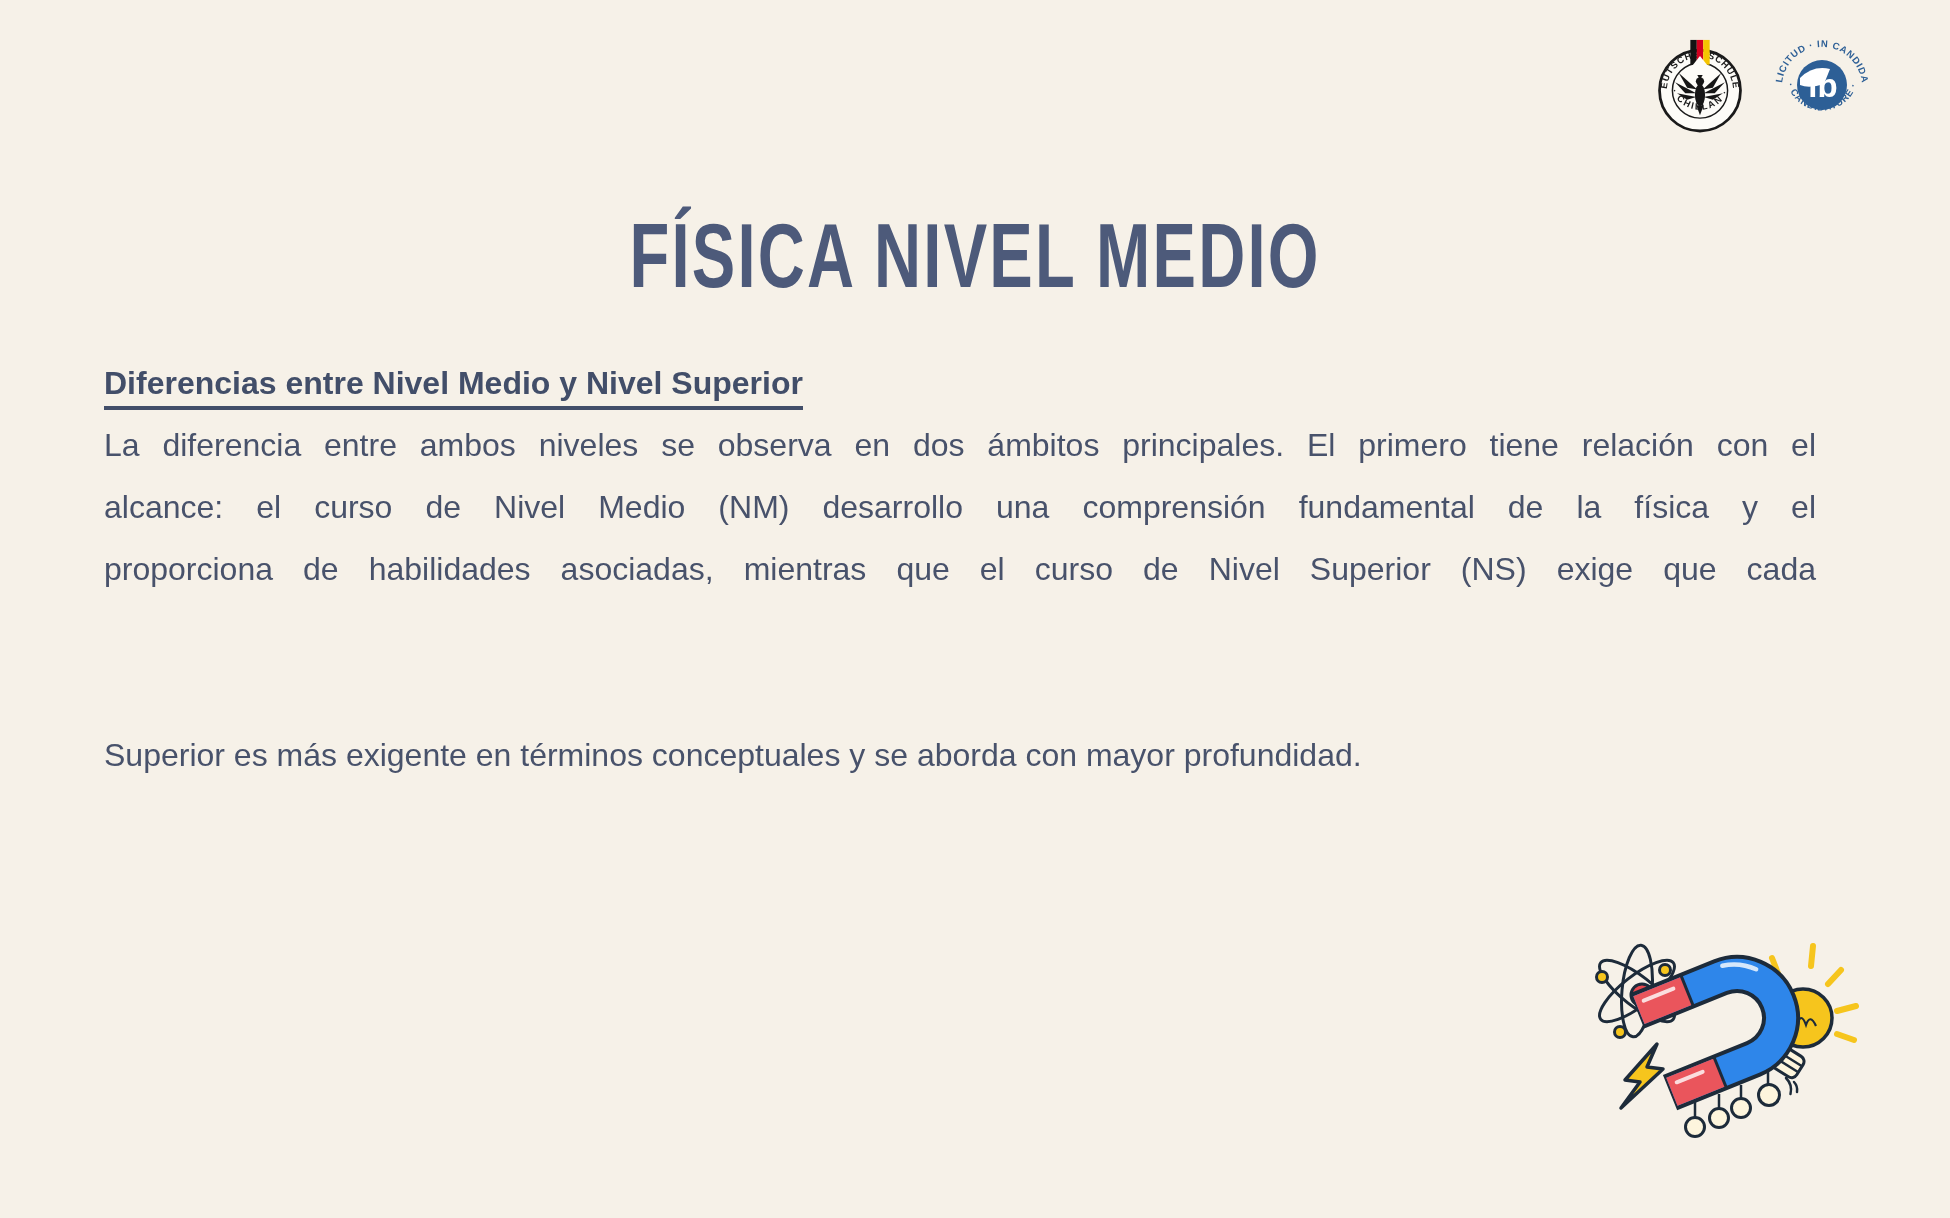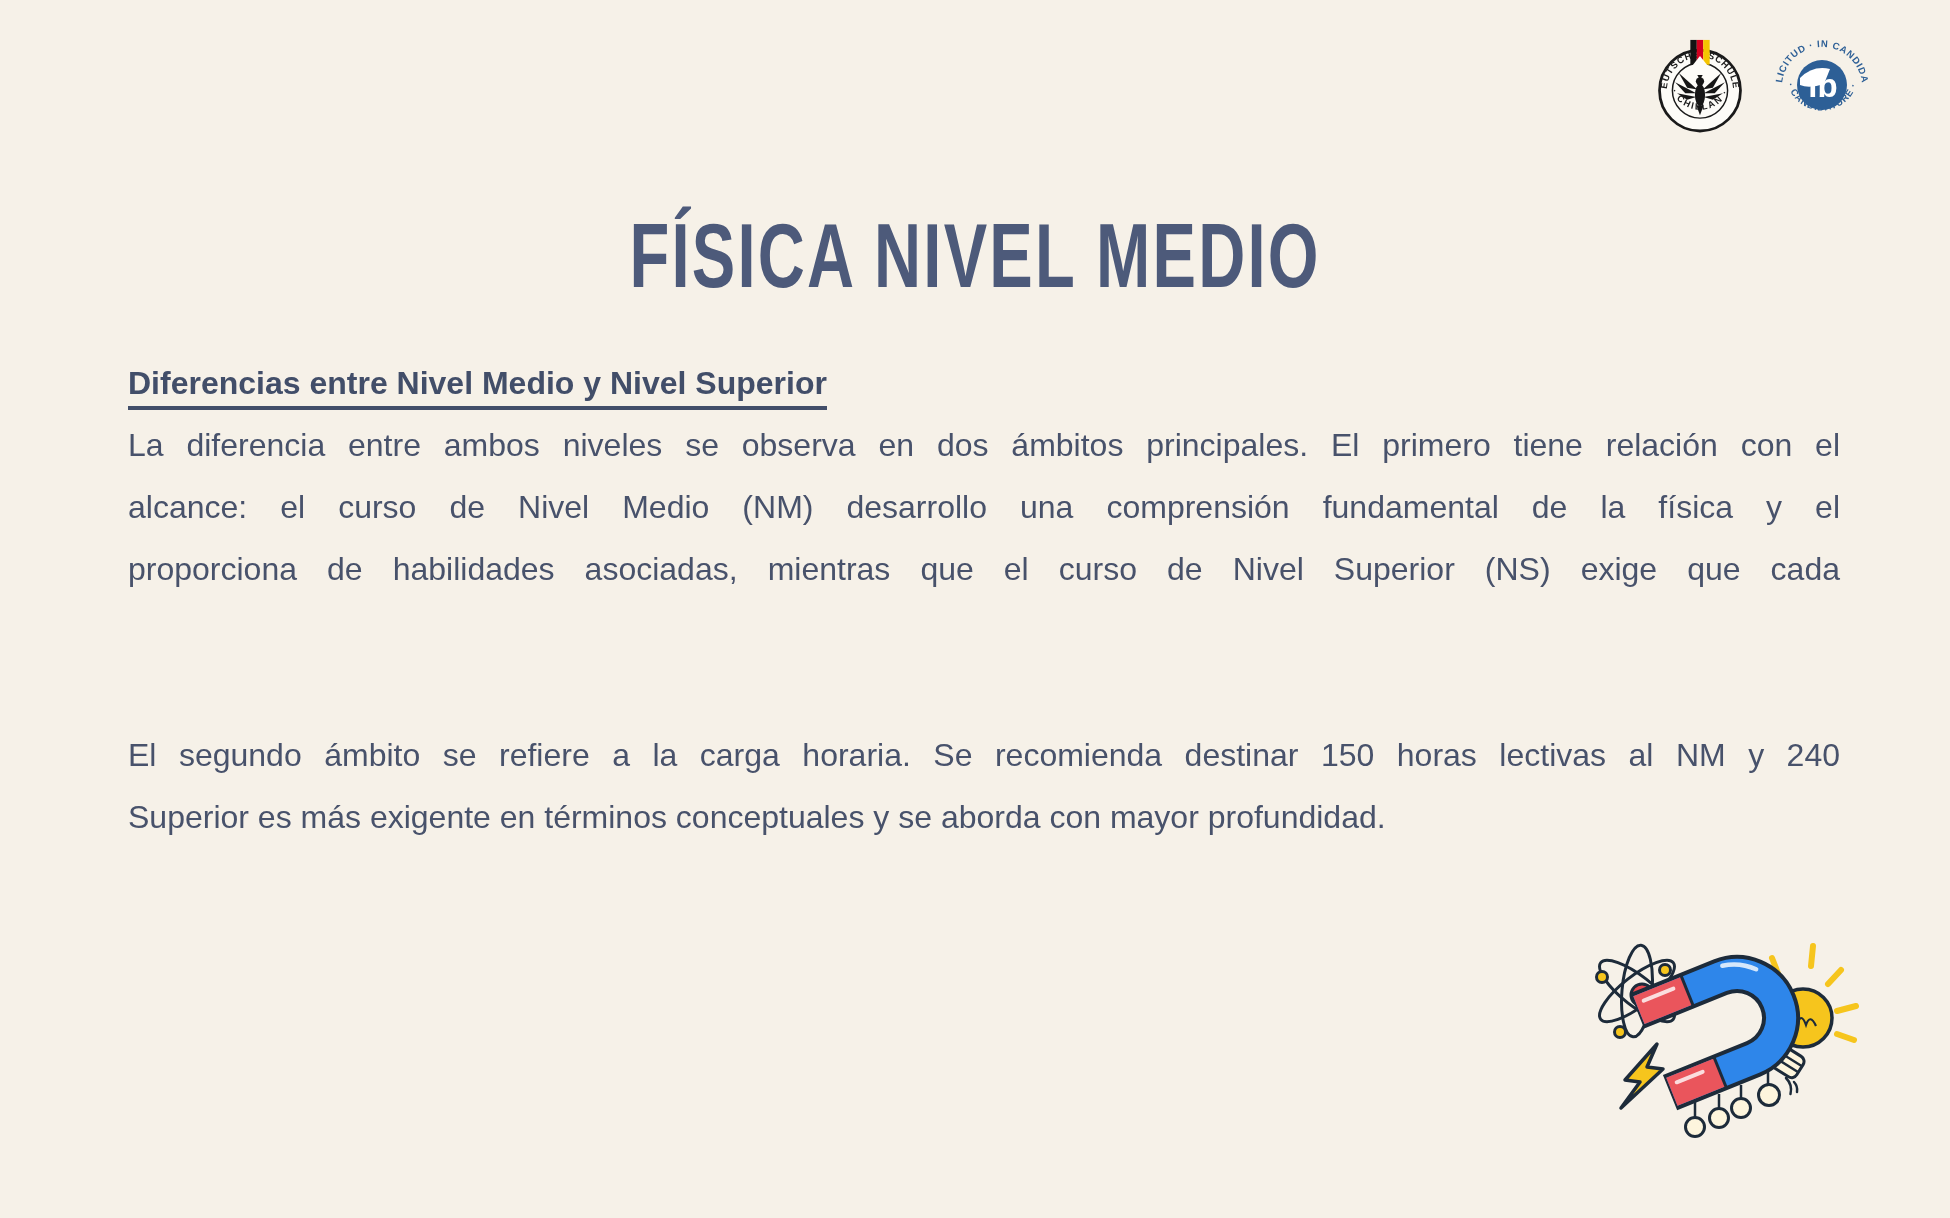--- a/index.html
+++ b/index.html
@@ -29,21 +29,21 @@
     font-size:88px;line-height:96px;
     font-weight:700;
     letter-spacing:3px;
     color:#4d5a7a;
     transform:scaleX(0.74) scaleY(1.04);
     transform-origin:50% 50%;
     white-space:nowrap;
   }
   
   .content{
-    position:absolute;left:128px;top:352px;width:1712px;
+    position:absolute;left:104px;top:352px;width:1712px;
     font-size:32px;line-height:62px;
   }
   .heading{
     font-weight:700;
     color:#424e69;
     height:62px;
   }
   .heading .u{
     display:inline-block;
     line-height:44px;
@@ -135,21 +135,20 @@
     <div class="heading">
       <span class="u">Diferencias entre Nivel Medio y Nivel Superior</span>
     </div>
 
     <div class="pline">La diferencia entre ambos niveles se observa en dos ámbitos principales. El primero tiene relación con el</div>
     <div class="pline">alcance: el curso de Nivel Medio (NM) desarrollo una comprensión fundamental de la física y el</div>
     <div class="pline">proporciona de habilidades asociadas, mientras que el curso de Nivel Superior (NS) exige que cada</div>
 
     <div class="pspacer"></div>
 
-    <div class="pline">El segundo ámbito se refiere a la carga horaria. Se recomienda destinar 150 horas lectivas al NM y 240</div>
     <div class="pline last">Superior es más exigente en términos conceptuales y se aborda con mayor profundidad.</div>
   </div>
 
   <svg class="illustration" viewBox="0 0 350 285">
 
     <g stroke="#1d2b3a" fill="none" stroke-width="3">
       <ellipse cx="62" cy="73" rx="46" ry="15" transform="rotate(-38 62 73)"></ellipse>
       <ellipse cx="62" cy="73" rx="46" ry="15" transform="rotate(38 62 73)"></ellipse>
       <ellipse cx="62" cy="73" rx="46" ry="15" transform="rotate(95 62 73)"></ellipse>
       <circle cx="67" cy="77" r="11" fill="#e8474e"></circle>

